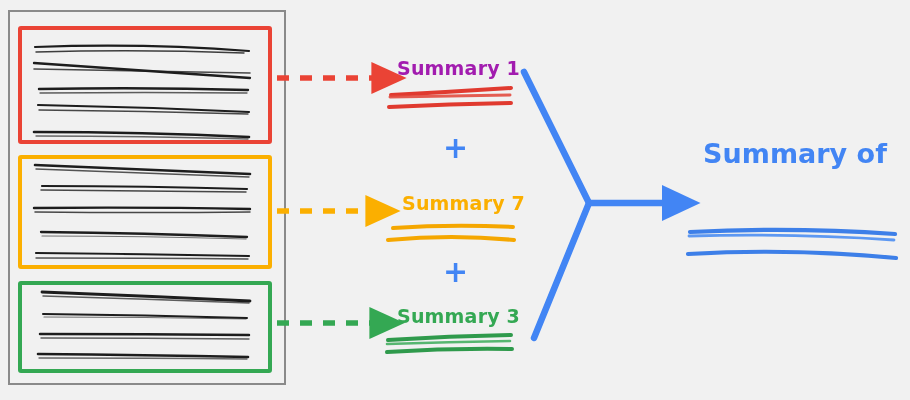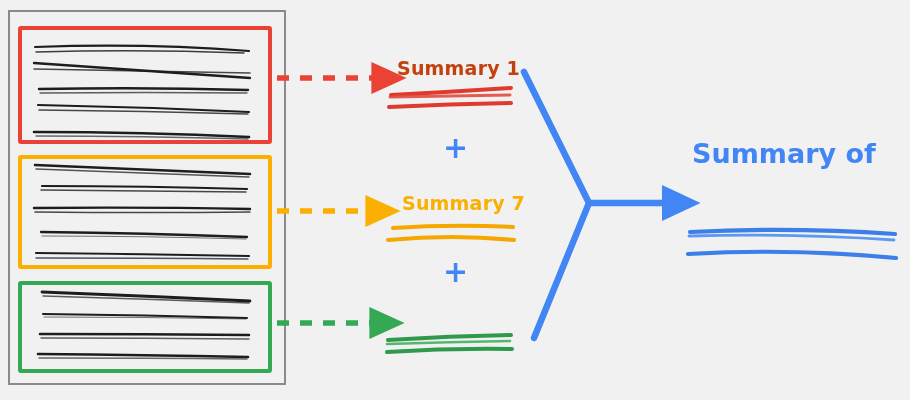--- a/index.html
+++ b/index.html
@@ -43,29 +43,29 @@
   
   .layer { left: 0; top: 0; width: 910px; height: 400px; pointer-events: none; }
 
   
   .summary-label {
     font-size: 19px;
     font-weight: 600;
     letter-spacing: .2px;
     white-space: nowrap;
   }
-  .lbl-1 { left: 397px; top: 57px;  color: #c2410c; }
+  .lbl-1 { left: 397px; top: 57px;  color: #a21caf; }
   .lbl-2 { left: 402px; top: 192px; color: #fbaf00; }
   .lbl-3 { left: 397px; top: 305px; color: #34a853; }
 
   .final-label {
     left: 692px;
     top: 138px;
     width: 206px;
-    text-align: left;
+    text-align: center;
     color: #4285f4;
     font-size: 27px;
     font-weight: 600;
     line-height: 1.22;
   }
 
   .plus {
     color: #4285f4;
     font-size: 30px;
     font-weight: 700;
@@ -164,20 +164,21 @@
       <path d="M387 352 Q450 348 512 349" stroke="#2f9a4c" stroke-width="4"></path>
 
       <path d="M690 232 Q792 227 895 234" stroke="#3d7fe8" stroke-width="4.2"></path>
       <path d="M689 236 Q792 233 894 240" stroke="#4c8ef2" stroke-width="2.8" opacity=".9"></path>
       <path d="M688 254 Q792 248 896 258" stroke="#3d7fe8" stroke-width="4.2"></path>
     </g>
   </svg>
 
   <div class="abs summary-label lbl-1">Summary 1</div>
   <div class="abs summary-label lbl-2">Summary 7</div>
+  <div class="abs summary-label lbl-3">Summary 3</div>
 
   <div class="abs plus plus-1">+</div>
   <div class="abs plus plus-2">+</div>
 
   <div class="abs final-label">
     <div>Summary of</div>
   </div>
 
 </div>
 

